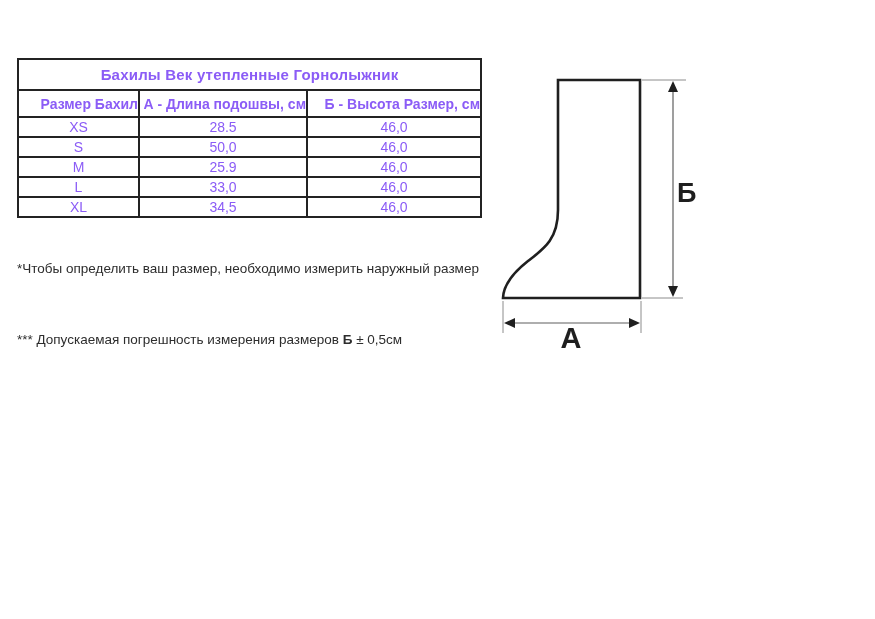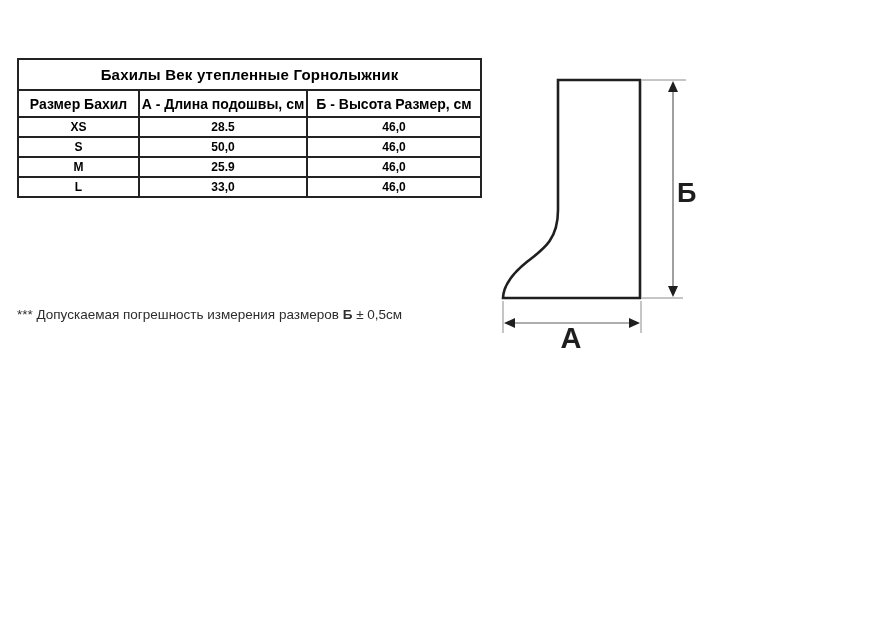--- a/index.html
+++ b/index.html
@@ -27,56 +27,57 @@
     width: 463px;
     border-collapse: collapse;
     table-layout: fixed;
   }
   table.size-table th,
   table.size-table td {
     border: 2px solid #232323;
     text-align: center;
     vertical-align: middle;
     padding: 0;
-    color: #000000;
+    color: #8b5cf6;
   }
   .col-size  { width: 121px; }
   .col-a     { width: 168px; }
   .col-b     { width: 174px; }
   th.table-title {
     height: 29px;
     font-size: 15px;
     font-weight: bold;
     letter-spacing: 0.2px;
   }
   tr.cols-row th {
     height: 25px;
     font-size: 14px;
     font-weight: bold;
+    text-align: right;
   }
   tbody td {
     height: 18px;
-    font-size: 12px;
-    font-weight: bold;
+    font-size: 14px;
+    font-weight: normal;
   }
   
   .footnote {
     position: absolute;
     left: 17px;
     font-size: 13.5px;
     line-height: 15px;
     color: #2d2d2d;
     white-space: nowrap;
   }
   .footnote .dim-bold {
     font-weight: bold;
   }
   #footnote-1 { top: 261px; }
   #footnote-2 { top: 299px; }
-  #footnote-3 { top: 307px; }
+  #footnote-3 { top: 332px; }
   
   .boot-diagram {
     position: absolute;
     left: 480px;
     top: 50px;
     width: 250px;
     height: 310px;
   }
   .dim-label {
     font-family: "Liberation Sans", sans-serif;
@@ -119,24 +120,30 @@
       <tr>
         <td>M</td>
         <td>25.9</td>
         <td>46,0</td>
       </tr>
       <tr>
         <td>L</td>
         <td>33,0</td>
         <td>46,0</td>
       </tr>
+      <tr>
+        <td>XL</td>
+        <td>34,5</td>
+        <td>46,0</td>
+      </tr>
     </tbody>
   </table>
 
   <div id="footnote-1" class="footnote">
+    <div>*Чтобы определить ваш размер, необходимо измерить наружный размер</div>
   </div>
 
 
   <div id="footnote-3" class="footnote"><span>*** Допускаемая погрешность измерения размеров </span><span class="dim-bold">Б</span><span> ± 0,5см</span></div>
 
   <svg class="boot-diagram" viewBox="0 0 250 310">
 
     <path d="M78,30 L160,30 L160,248 L23,248 C23.5,234 34,222 48,211 C63,199.5 78,190 78,160 L78,30 Z" fill="#ffffff" stroke="#1f1f1f" stroke-width="2.6"></path>
 
     <line x1="162" y1="30" x2="206" y2="30" stroke="#8c8c8c" stroke-width="1"></line>

